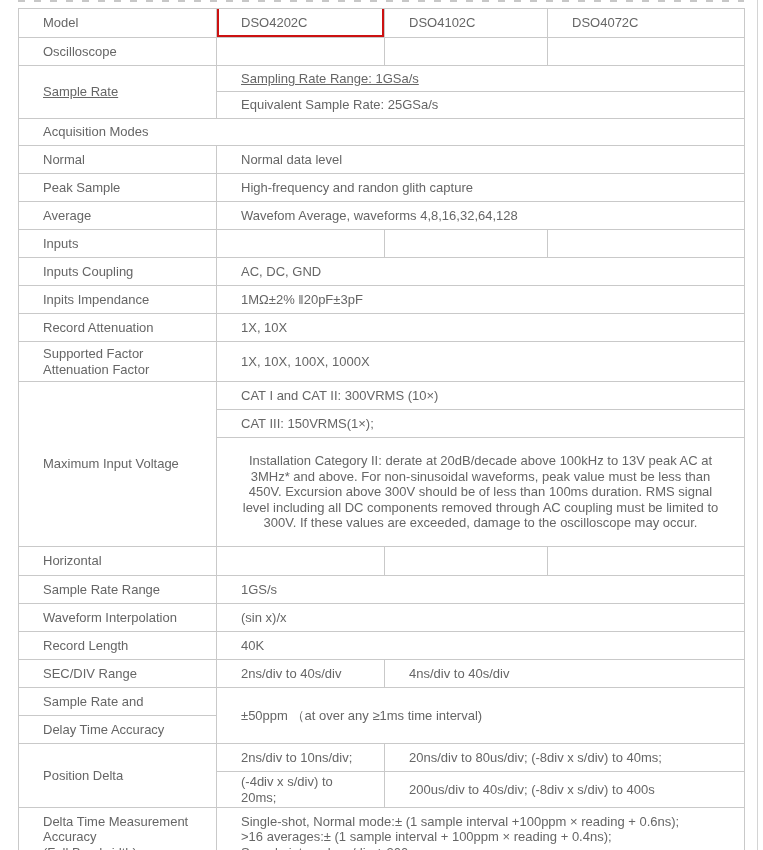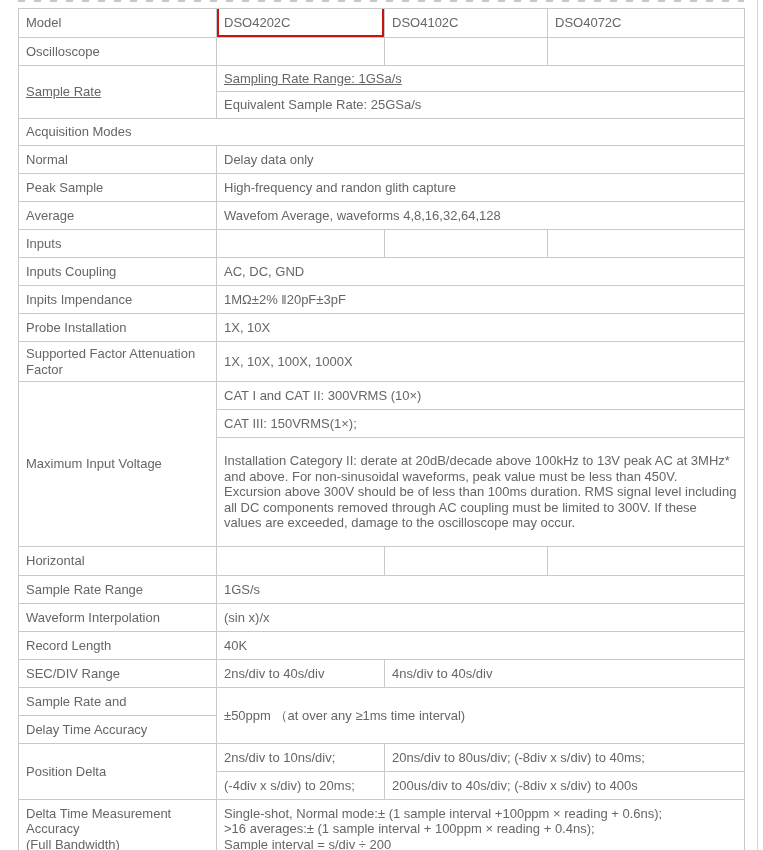--- a/index.html
+++ b/index.html
@@ -29,35 +29,35 @@
     position: absolute; left: 18px; top: 8px;
     width: 726px;
     border-collapse: collapse;
     table-layout: fixed;
   }
   table.spec td {
     border: 1px solid #c9c9c9;
     color: #666666;
     font-size: 13px;
     line-height: 15.5px;
-    padding: 2px 7px;
+    padding: 2px 24px;
     vertical-align: middle;
     overflow: hidden;
     background: #ffffff;
   }
   td.lbl { padding-left: 10px; }
   
   .h21 td, td.h21 { height: 21px; text-decoration: underline; }
   .h22 td, td.h22 { height: 22px; }
   .h23 td, td.h23 { height: 23px; }
   .h24 td, td.h24 { height: 24px; }
   .h35 td, td.h35 { height: 35px; }
   .h54 td, td.h54 { height: 54px; }
   .h104 td, td.h104 { height: 104px; }
-  td.para-cell { vertical-align: middle; padding-top: 8px; padding-bottom: 10px; padding-right: 14px; }
+  td.para-cell { vertical-align: middle; padding-top: 8px; padding-bottom: 10px; padding-right: 14px; text-align: center; }
   td.model-highlight { position: relative; }
   .red-box {
     position: absolute;
     top: -6px; left: -2px; right: -2px; bottom: -2px;
     border: 4px solid #cc1111;
     pointer-events: none;
     z-index: 5;
   }
   .line { display: block; }
 </style>
@@ -101,21 +101,21 @@
       <tr class="h22">
         <td colspan="3">Equivalent Sample Rate: 25GSa/s</td>
       </tr>
 
       <tr class="h22">
         <td class="lbl" colspan="4">Acquisition Modes</td>
       </tr>
 
       <tr class="h23">
         <td class="lbl">Normal</td>
-        <td colspan="3">Delay data only</td>
+        <td colspan="3">Normal data level</td>
       </tr>
 
       <tr class="h23">
         <td class="lbl">Peak Sample</td>
         <td colspan="3">High-frequency and randon glith capture</td>
       </tr>
 
       <tr class="h23">
         <td class="lbl">Average</td>
         <td colspan="3">Wavefom Average, waveforms 4,8,16,32,64,128</td>
@@ -132,21 +132,21 @@
         <td class="lbl">Inputs Coupling</td>
         <td colspan="3">AC, DC, GND</td>
       </tr>
 
       <tr class="h23">
         <td class="lbl">Inpits Impendance</td>
         <td colspan="3">1MΩ±2% ‖20pF±3pF</td>
       </tr>
 
       <tr class="h23">
-        <td class="lbl">Probe Installation</td>
+        <td class="lbl">Record Attenuation</td>
         <td colspan="3">1X, 10X</td>
       </tr>
 
       <tr class="h35">
         <td class="lbl">Supported Factor Attenuation Factor</td>
         <td colspan="3">1X, 10X, 100X, 1000X</td>
       </tr>
 
       <tr class="h23">
         <td class="lbl" rowspan="3">Maximum Input Voltage</td>

